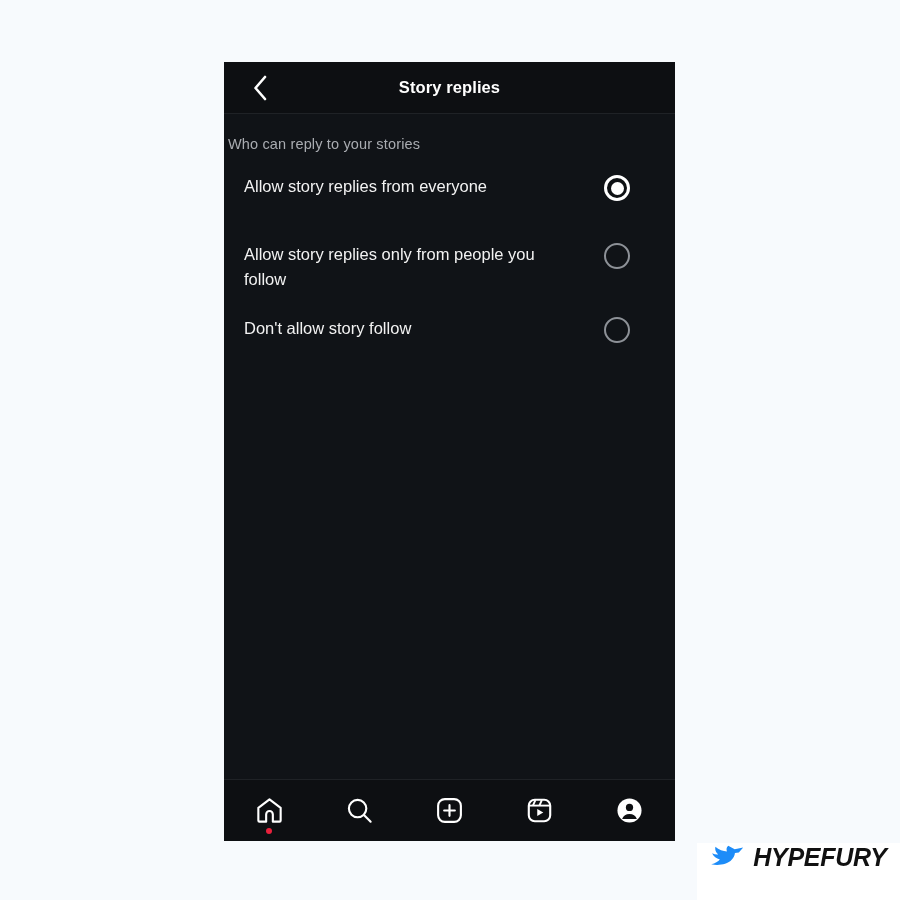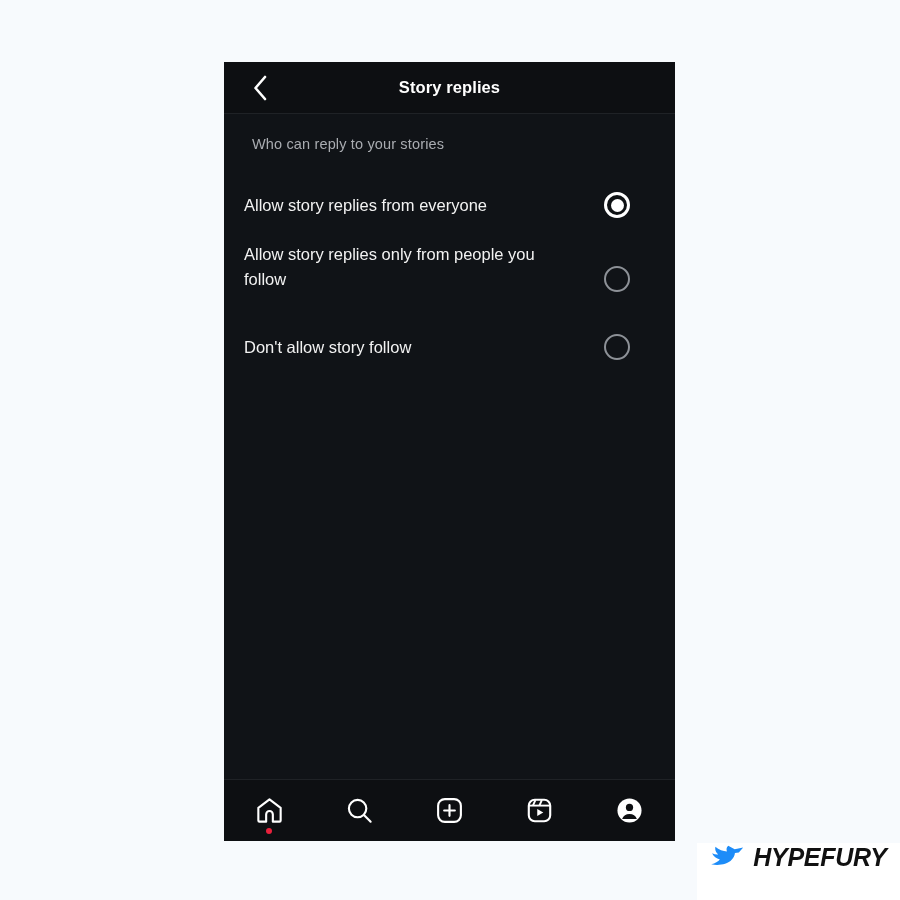--- a/index.html
+++ b/index.html
@@ -87,28 +87,28 @@
   #settings-body {
     flex: 1 1 auto;
     background: #101317;
     padding-top: 22px;
     position: relative;
   }
 
   #section-label {
     color: #a9acb1;
     font-size: 14.5px;
-    padding: 0 28px;
+    padding: 0 4px;
     letter-spacing: 0.15px;
     margin-bottom: 22px;
   }
 
   .option-row {
     display: flex;
-    align-items: flex-end;
+    align-items: flex-start;
     padding: 0 24px 0 20px;
     min-height: 44px;
     cursor: pointer;
   }
   .option-row + .option-row { margin-top: 24px; }
 
   .option-label {
     flex: 1 1 auto;
     color: #f2f2f2;
     font-size: 16.5px;

